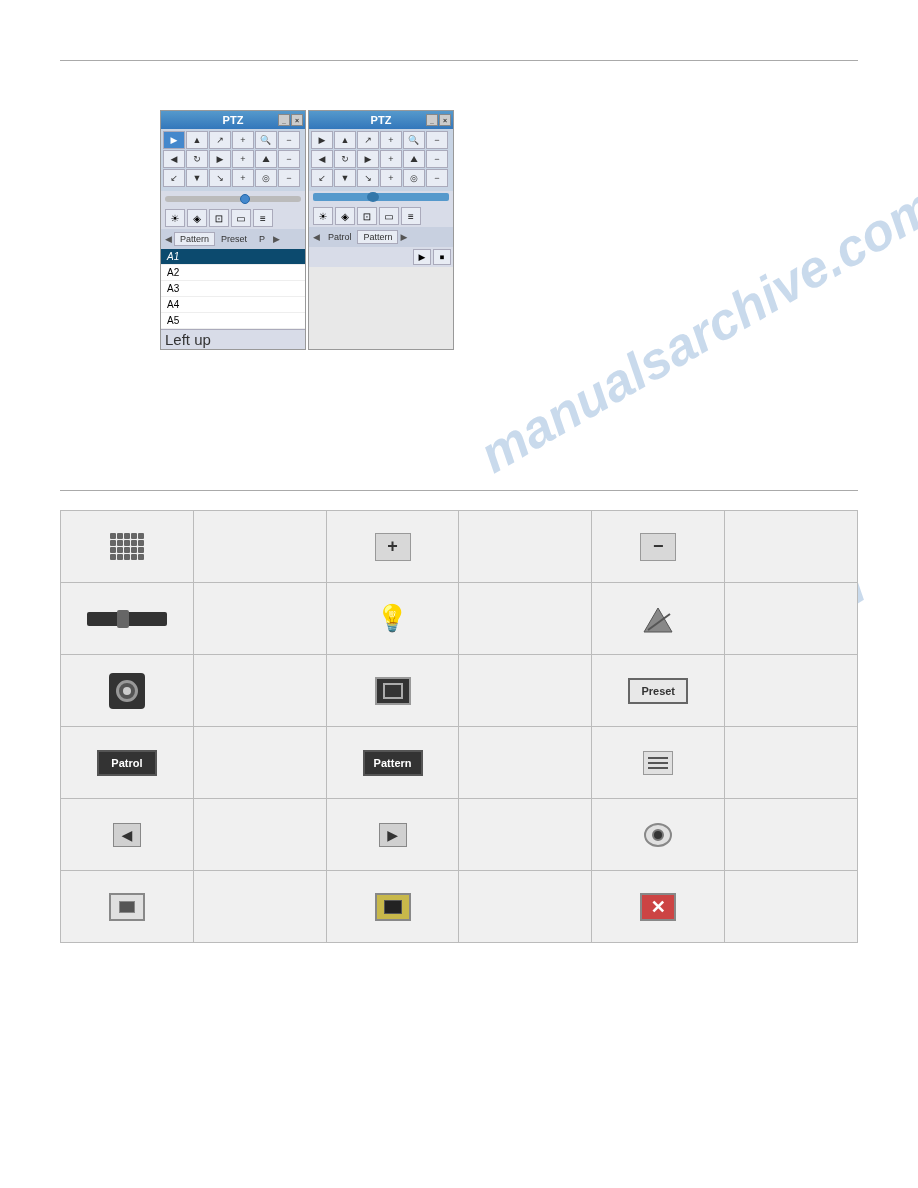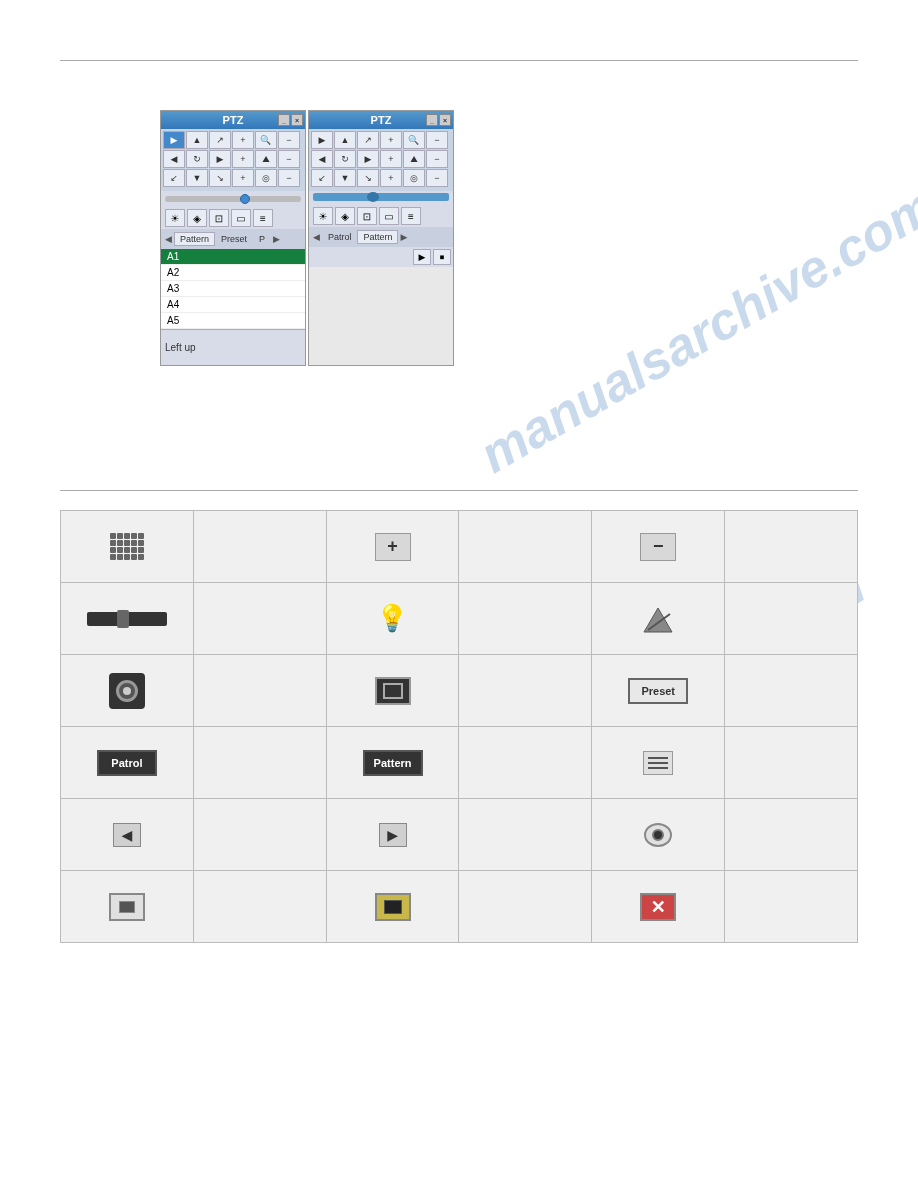--- a/index.html
+++ b/index.html
@@ -175,36 +175,37 @@
     }
 
     .ptz-list-item {
       padding: 2px 6px;
       font-size: 10px;
       border-bottom: 1px solid #eee;
       cursor: pointer;
     }
 
     .ptz-list-item.selected {
-      background: #15803d;
+      background: #0c4a6e;
       color: white;
+      font-style: italic;
     }
 
     .ptz-list-item.pattern {
       background: #d0e0f0;
     }
 
     .ptz-list-container {
       position: relative;
     }
 
     .ptz-status-bar {
       background: #d8dce8;
-      padding: 12px 4px;
-      font-size: 10px;
+      padding: 1px 4px;
+      font-size: 15px;
       color: #333;
       border-top: 1px solid #aab;
     }
 
     .ptz-bottom-btns {
       display: flex;
       justify-content: flex-end;
       gap: 2px;
       padding: 2px;
       background: #d8dce8;

